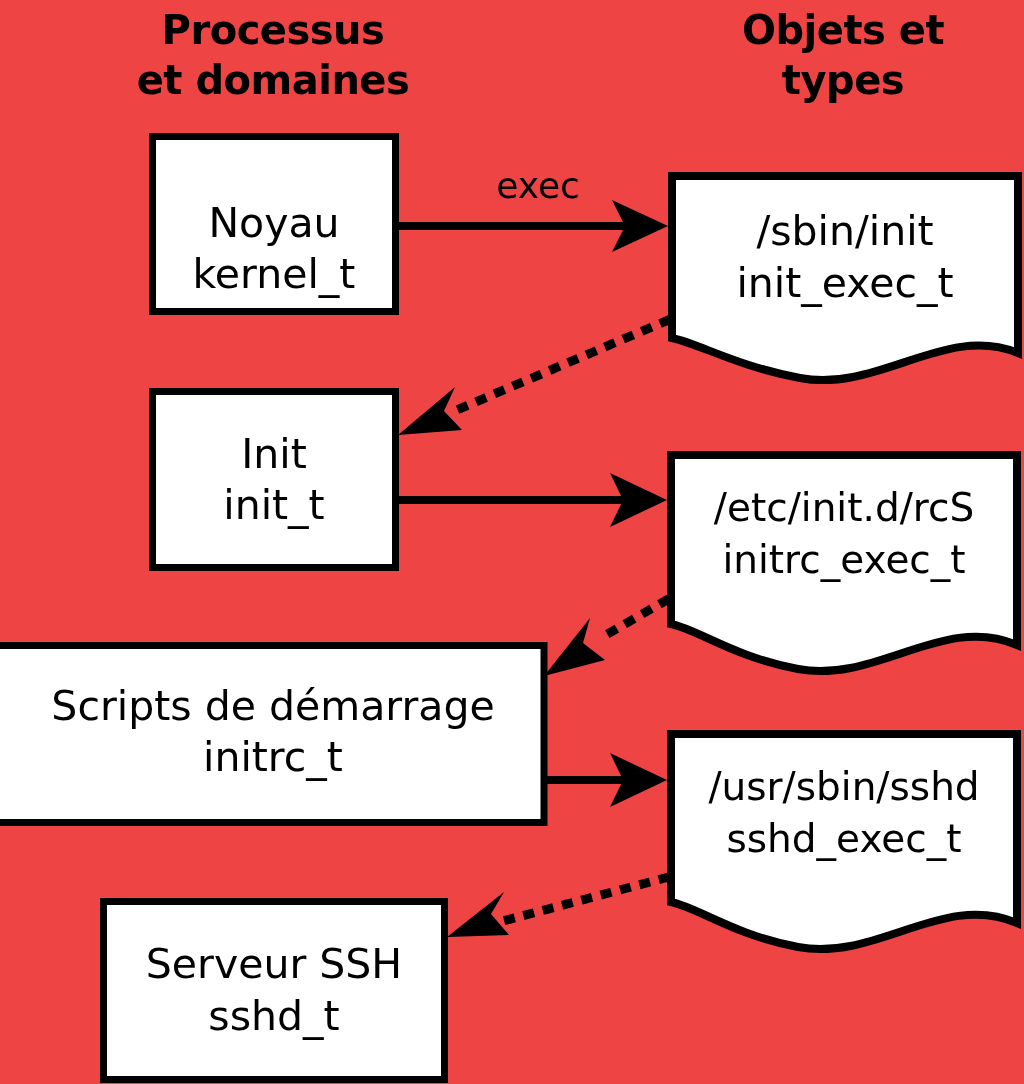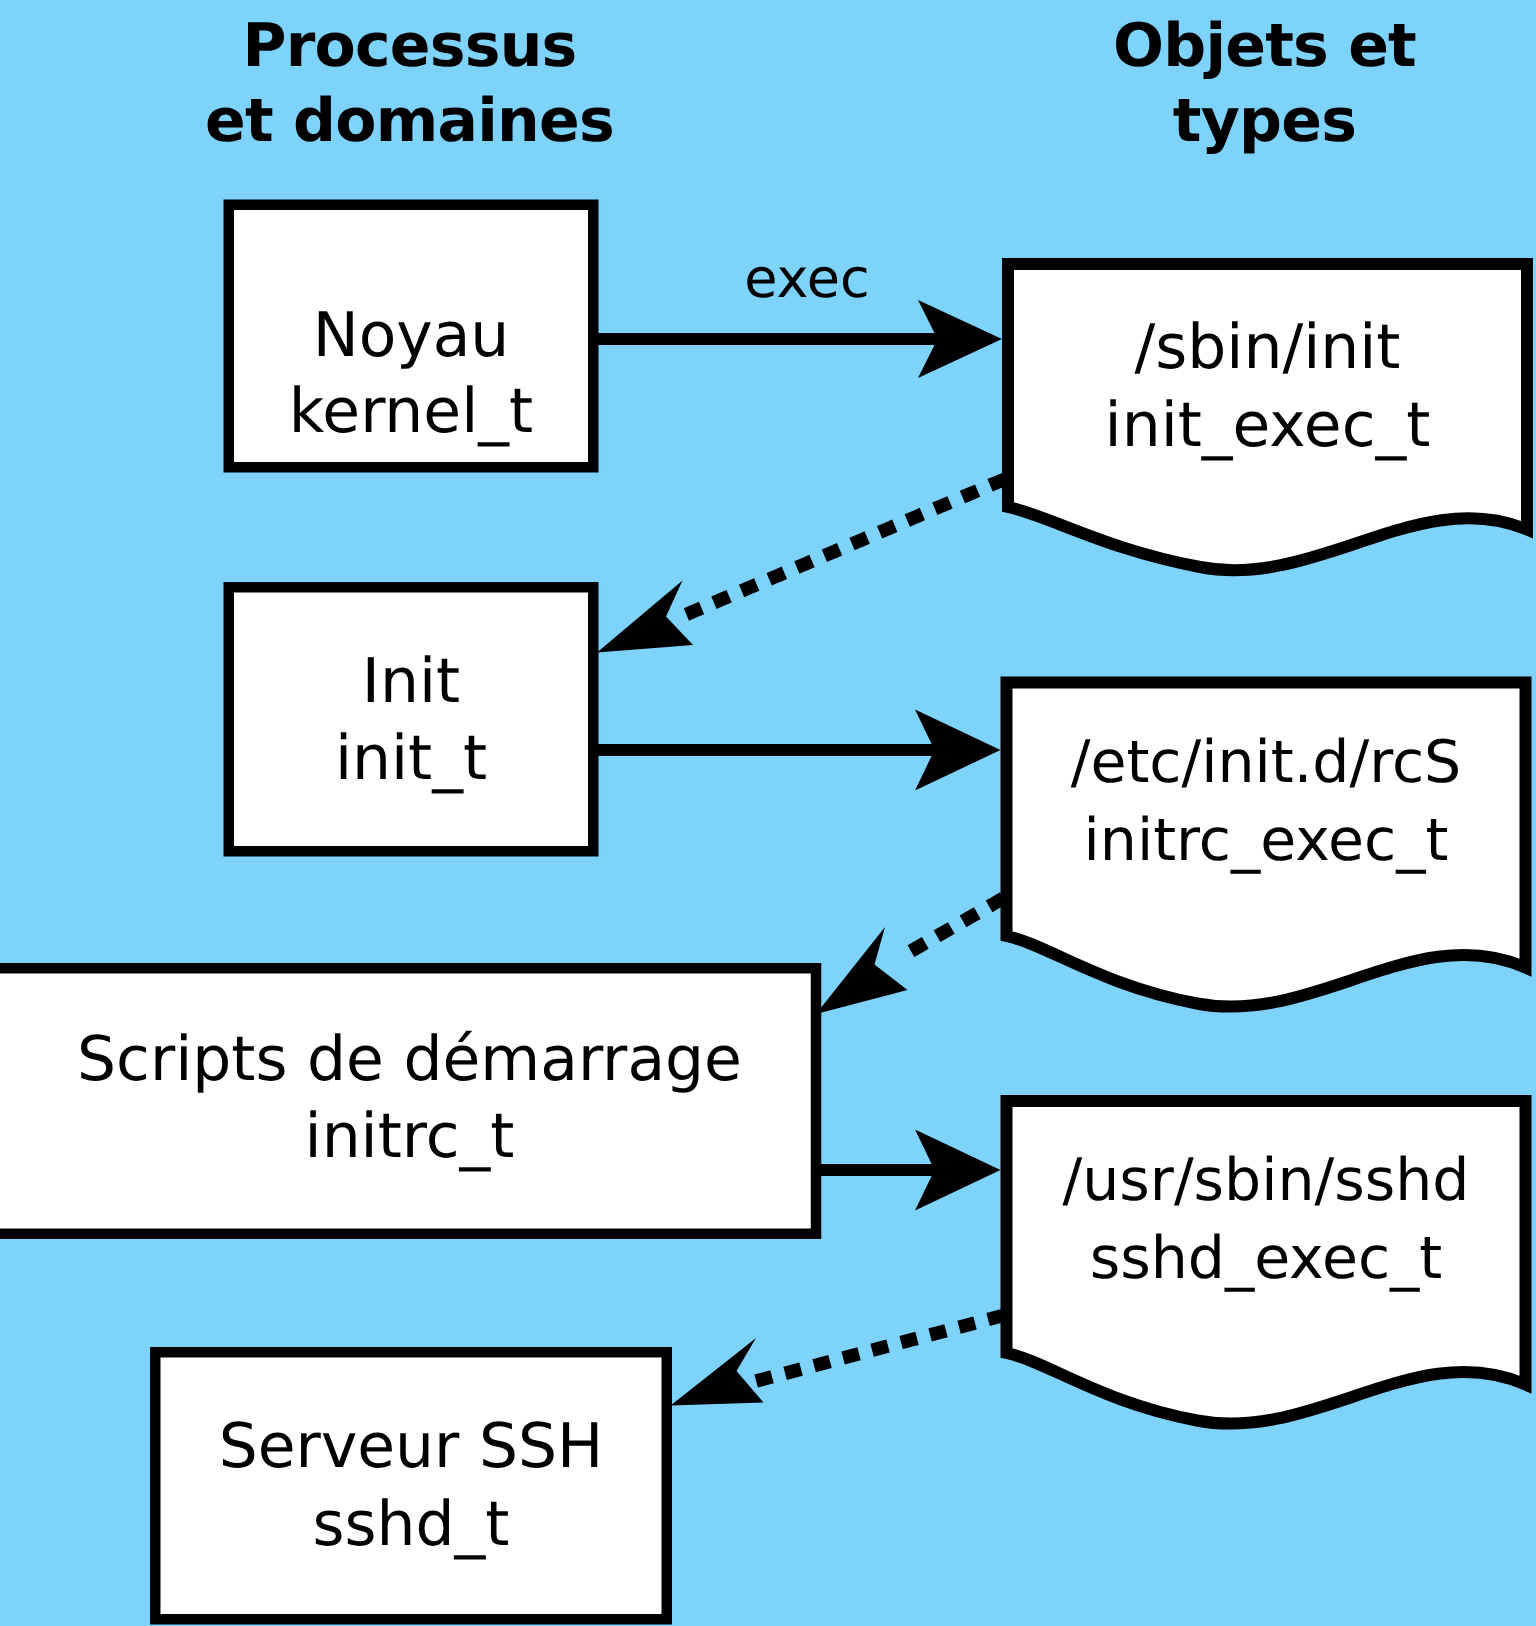--- a/index.html
+++ b/index.html
@@ -10,21 +10,21 @@
   body {
     width: 1024px;
     height: 1084px;
     overflow: hidden;
     font-family: "DejaVu Sans", sans-serif;
   }
   #diagram-root {
     position: relative;
     width: 1024px;
     height: 1084px;
-    background: #7dd3fc;
+    background: #ef4444;
   }
   svg.canvas {
     position: absolute;
     top: 0;
     left: 0;
     width: 1024px;
     height: 1084px;
     display: block;
   }
   text {

